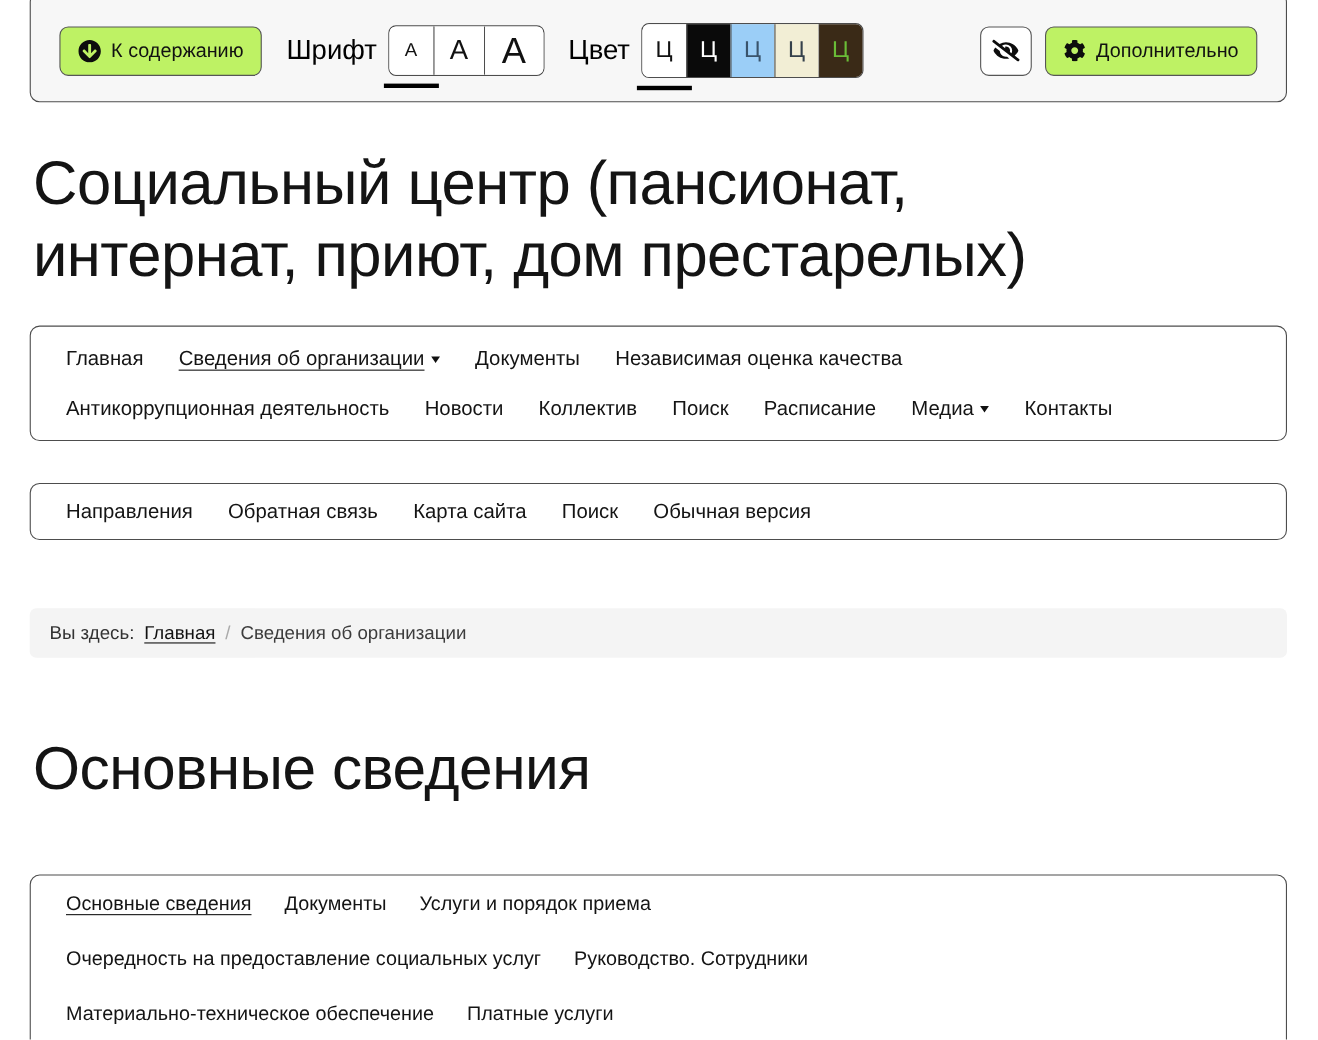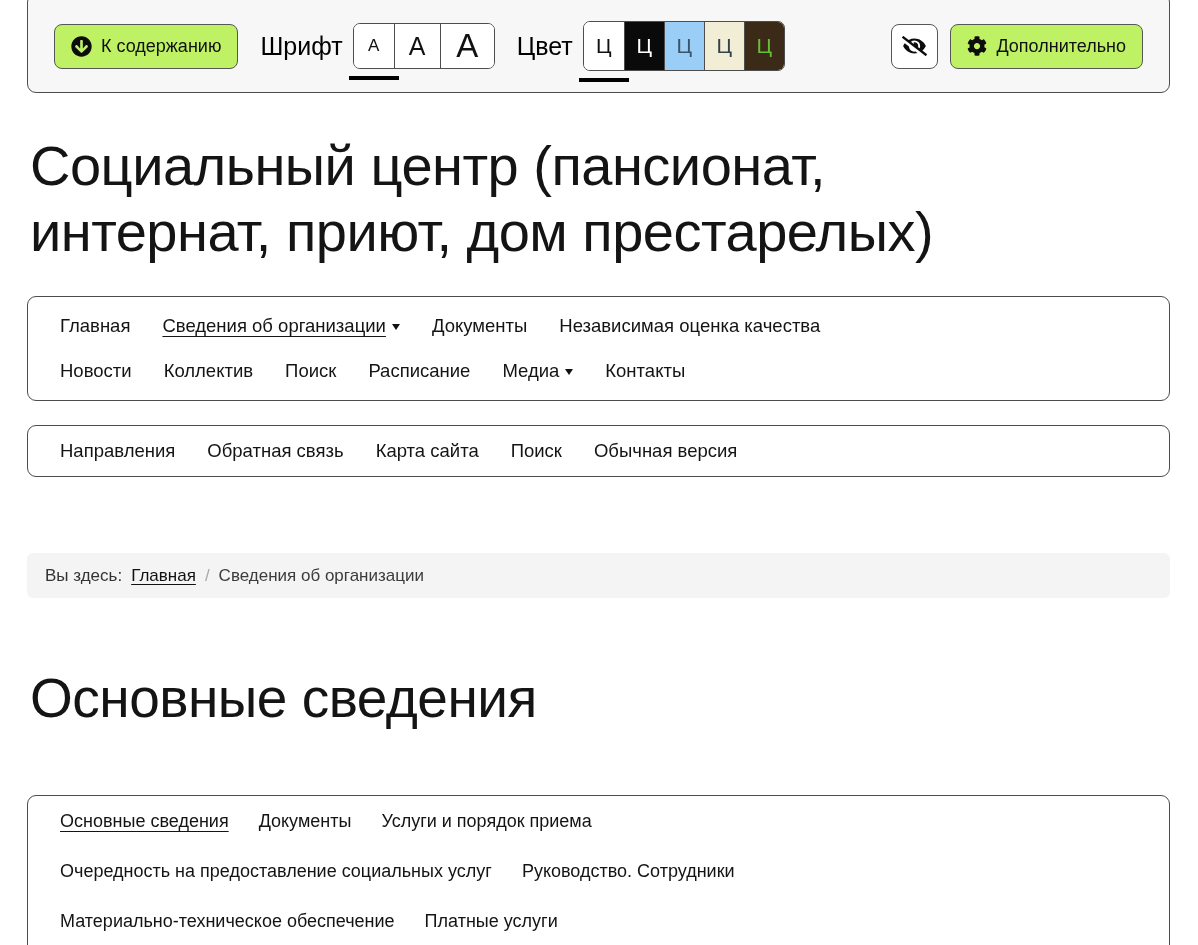--- a/index.html
+++ b/index.html
@@ -49,21 +49,21 @@
     font-size:56px; line-height:1.18; letter-spacing:-0.5px; color:#141414; font-weight:400;
   }
 
   
   .nav-box {
     position:absolute; left:27px; width:1143px;
     background:#fff; border:1px solid #4d4d4d; border-radius:9px;
     display:flex; flex-direction:column; justify-content:center; padding:0 32px;
   }
   .main-nav { top:296px; height:105px; gap:23px; }
-  .quick-nav { top:425px; height:52px; }
+  .quick-nav { top:439px; height:52px; }
   .nav-row { display:flex; align-items:center; gap:32px; flex-wrap:nowrap; }
   .nav-link { font-size:18.5px; color:#141414; text-decoration:none; white-space:nowrap; cursor:pointer; }
   .nav-link.active { text-decoration:underline; text-underline-offset:4px; }
   .caret {
     display:inline-block; width:0; height:0; margin-left:6px; vertical-align:middle;
     border-left:4.5px solid transparent; border-right:4.5px solid transparent; border-top:6px solid #111;
   }
 
   
   .breadcrumb {
@@ -147,20 +147,21 @@
   <h1 class="site-title">Социальный центр (пансионат, интернат, приют, дом престарелых)</h1>
 
   <nav class="nav-box main-nav">
     <div class="nav-row">
       <a class="nav-link">Главная</a>
       <a class="nav-link active"><span>Сведения об организации</span><span class="caret"></span></a>
       <a class="nav-link">Документы</a>
       <a class="nav-link">Независимая оценка качества</a>
     </div>
     <div class="nav-row">
+      <a class="nav-link">Антикоррупционная деятельность</a>
       <a class="nav-link">Новости</a>
       <a class="nav-link">Коллектив</a>
       <a class="nav-link">Поиск</a>
       <a class="nav-link">Расписание</a>
       <a class="nav-link"><span>Медиа</span><span class="caret"></span></a>
       <a class="nav-link">Контакты</a>
     </div>
   </nav>
 
   <nav class="nav-box quick-nav">

